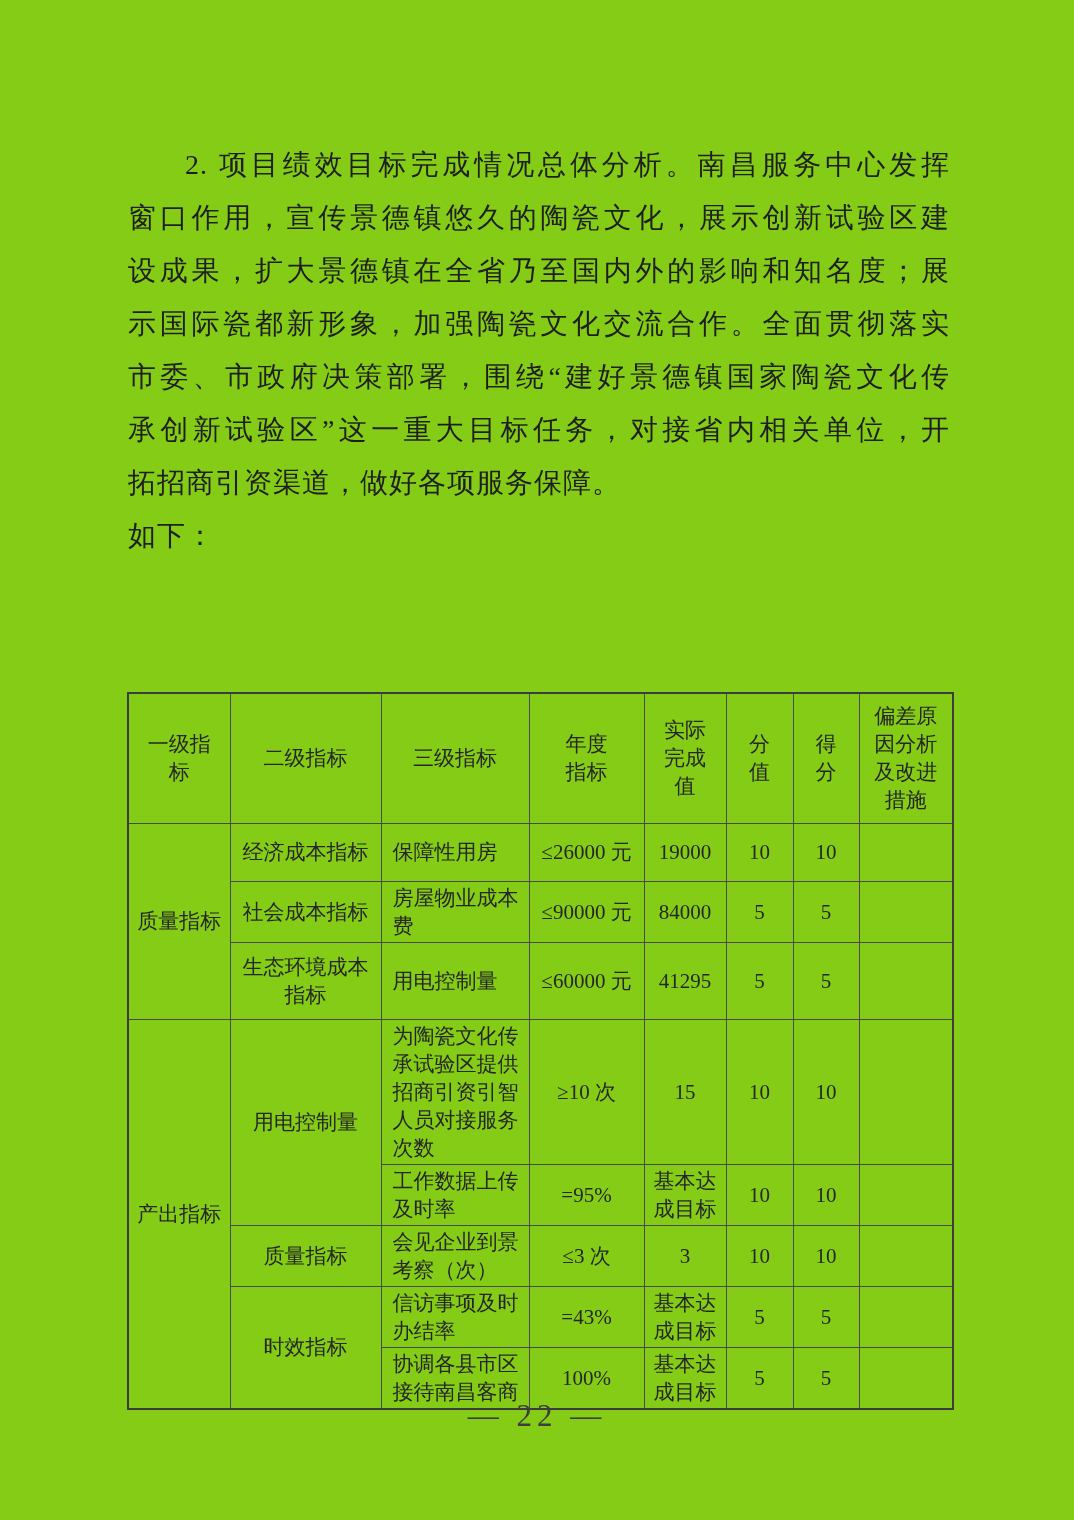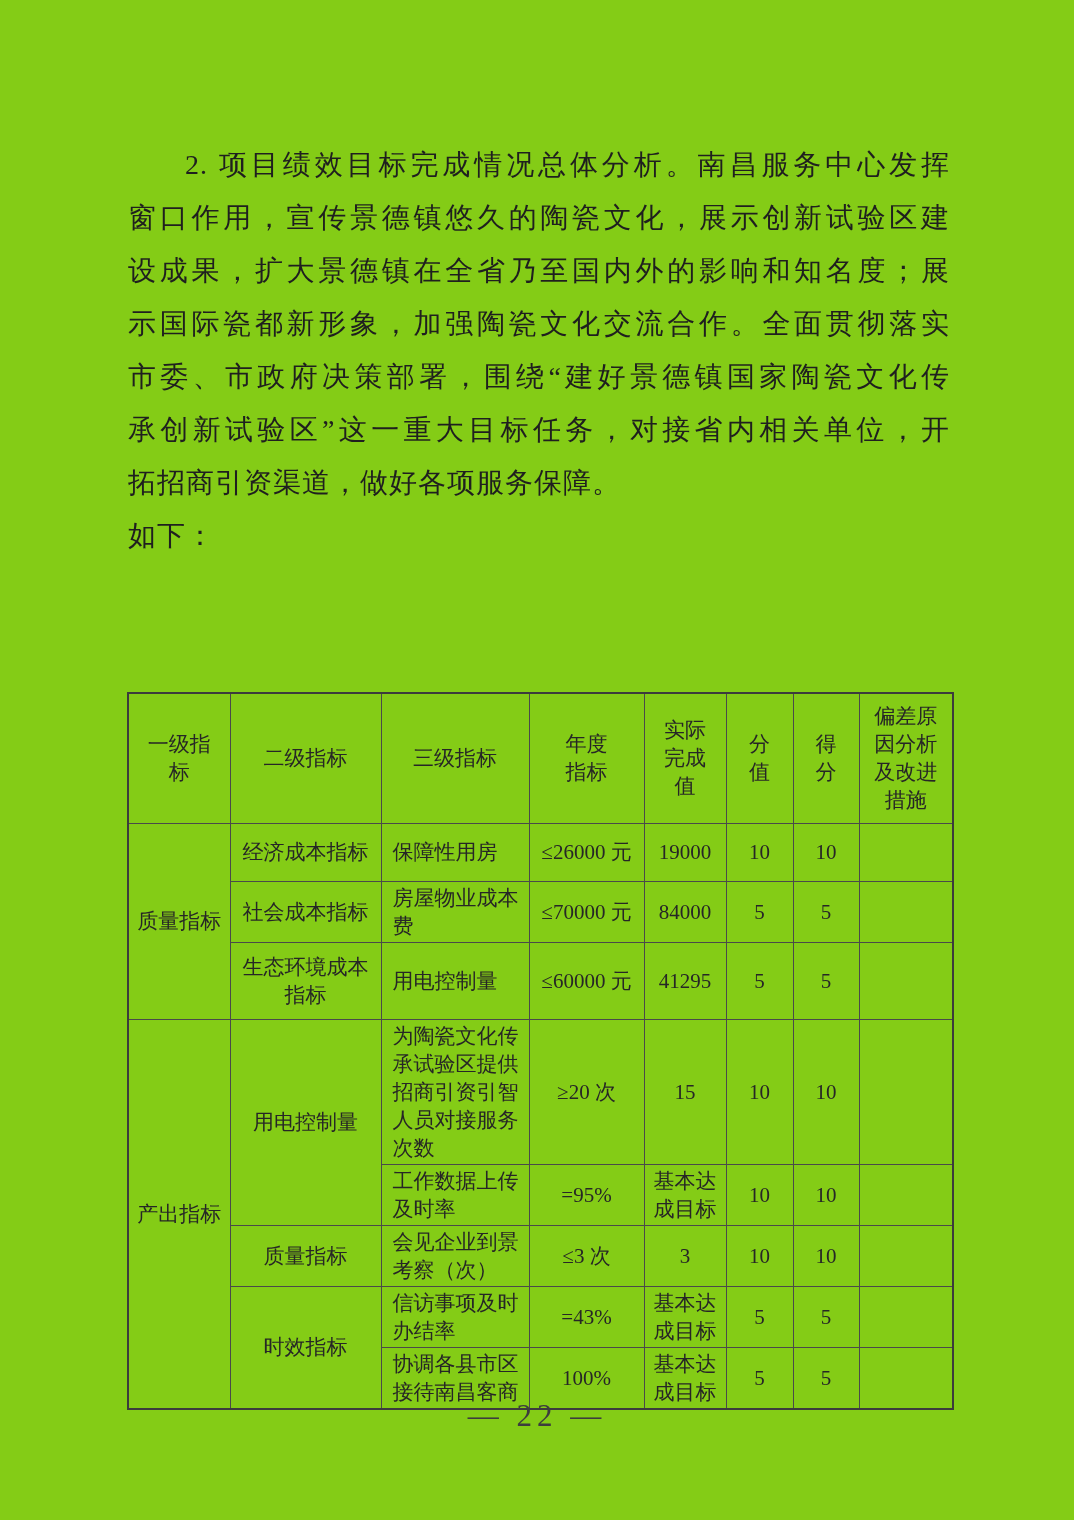--- a/index.html
+++ b/index.html
@@ -134,21 +134,21 @@
         <td>≤26000 元</td>
         <td>19000</td>
         <td>10</td>
         <td>10</td>
         <td></td>
       </tr>
       <tr class="r2">
         <td>社会成本指标</td>
         <td class="l3cell">房屋物业成本
 费</td>
-        <td>≤70000 元</td>
+        <td>≤90000 元</td>
         <td>84000</td>
         <td>5</td>
         <td>5</td>
         <td></td>
       </tr>
       <tr class="r3">
         <td>生态环境成本
 指标</td>
         <td class="l3cell">用电控制量</td>
         <td>≤60000 元</td>
@@ -158,21 +158,21 @@
         <td></td>
       </tr>
       <tr class="r4">
         <td rowspan="5">产出指标</td>
         <td rowspan="2">用电控制量</td>
         <td class="l3cell">为陶瓷文化传
 承试验区提供
 招商引资引智
 人员对接服务
 次数</td>
-        <td>≥20 次</td>
+        <td>≥10 次</td>
         <td>15</td>
         <td>10</td>
         <td>10</td>
         <td></td>
       </tr>
       <tr class="r5">
         <td class="l3cell">工作数据上传
 及时率</td>
         <td>=95%</td>
         <td>基本达

